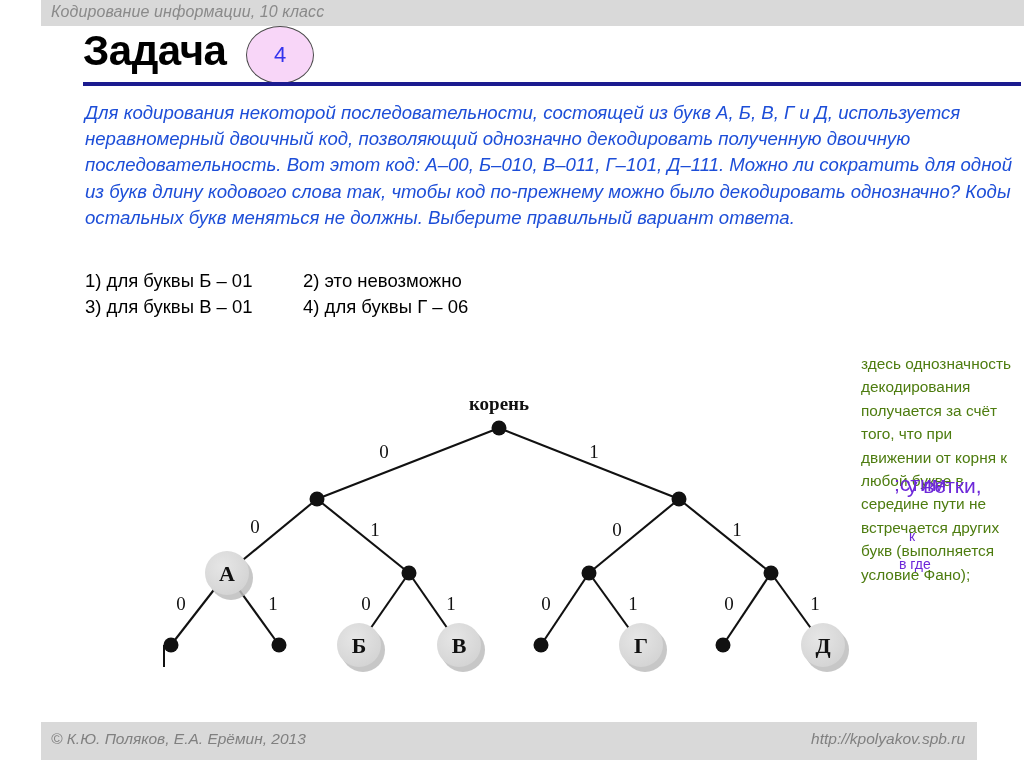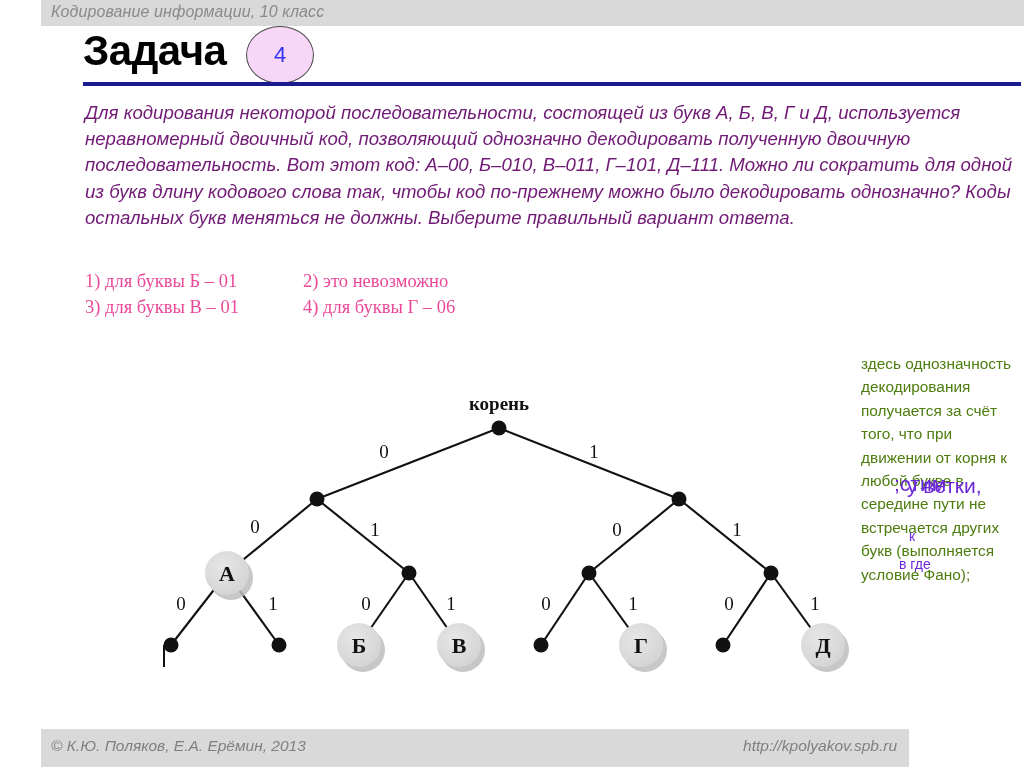--- a/index.html
+++ b/index.html
@@ -58,32 +58,32 @@
   }
   .title-rule {
     position:absolute; left:42px; top:82px;
     width:938px; height:4px;
     background:#1b1b8f;
   }
 
   
   .body-text {
     position:absolute; left:44px; top:100px; width:935px;
-    font-size:18.6px; font-style:italic; color:#701a75;
+    font-size:18.6px; font-style:italic; color:#1d4ed8;
     font-family:"Liberation Sans", sans-serif;
     line-height:26.2px;
     text-align:left;
   }
 
   
   .options {
     position:absolute; left:44px; top:268px; width:640px;
   }
   .opt-row { display:flex; line-height:26px; }
-  .opt-cell { font-size:18.5px; color:#ec4899; font-family:Liberation Serif, serif; }
+  .opt-cell { font-size:18.5px; color:#000000; font-family:Liberation Sans, sans-serif; }
   .opt-cell.first { width:218px; flex:0 0 218px; }
 
   
   .note {
     position:absolute; left:820px; top:352px; width:165px;
     font-size:15.4px; color:#4d7c0f;
     font-family:"Liberation Sans", sans-serif;
     line-height:23.4px;
   }
   .ghost {
@@ -95,21 +95,21 @@
   .ghost.g2 { left:853px; top:472px; font-size:21px; }
   .ghost.g3 { left:868px; top:528px; font-size:14px; }
   .ghost.g4 { left:858px; top:556px; font-size:14px; }
 
   
   .tree { position:absolute; left:0; top:340px; width:1024px; height:360px; }
   .tree svg { display:block; }
 
   
   .footer-bar {
-    position:absolute; left:0; bottom:0; width:868px; height:38px;
+    position:absolute; left:0; bottom:7px; width:936px; height:38px;
     background:#d9d9d9;
     padding-left:31px;
   }
   .footer-left {
     position:absolute; left:10px; top:8px;
     font-size:15.5px; font-style:italic; color:#808080;
     font-family:"Liberation Sans", sans-serif;
   }
   .footer-right {
     position:absolute; right:12px; top:8px;

